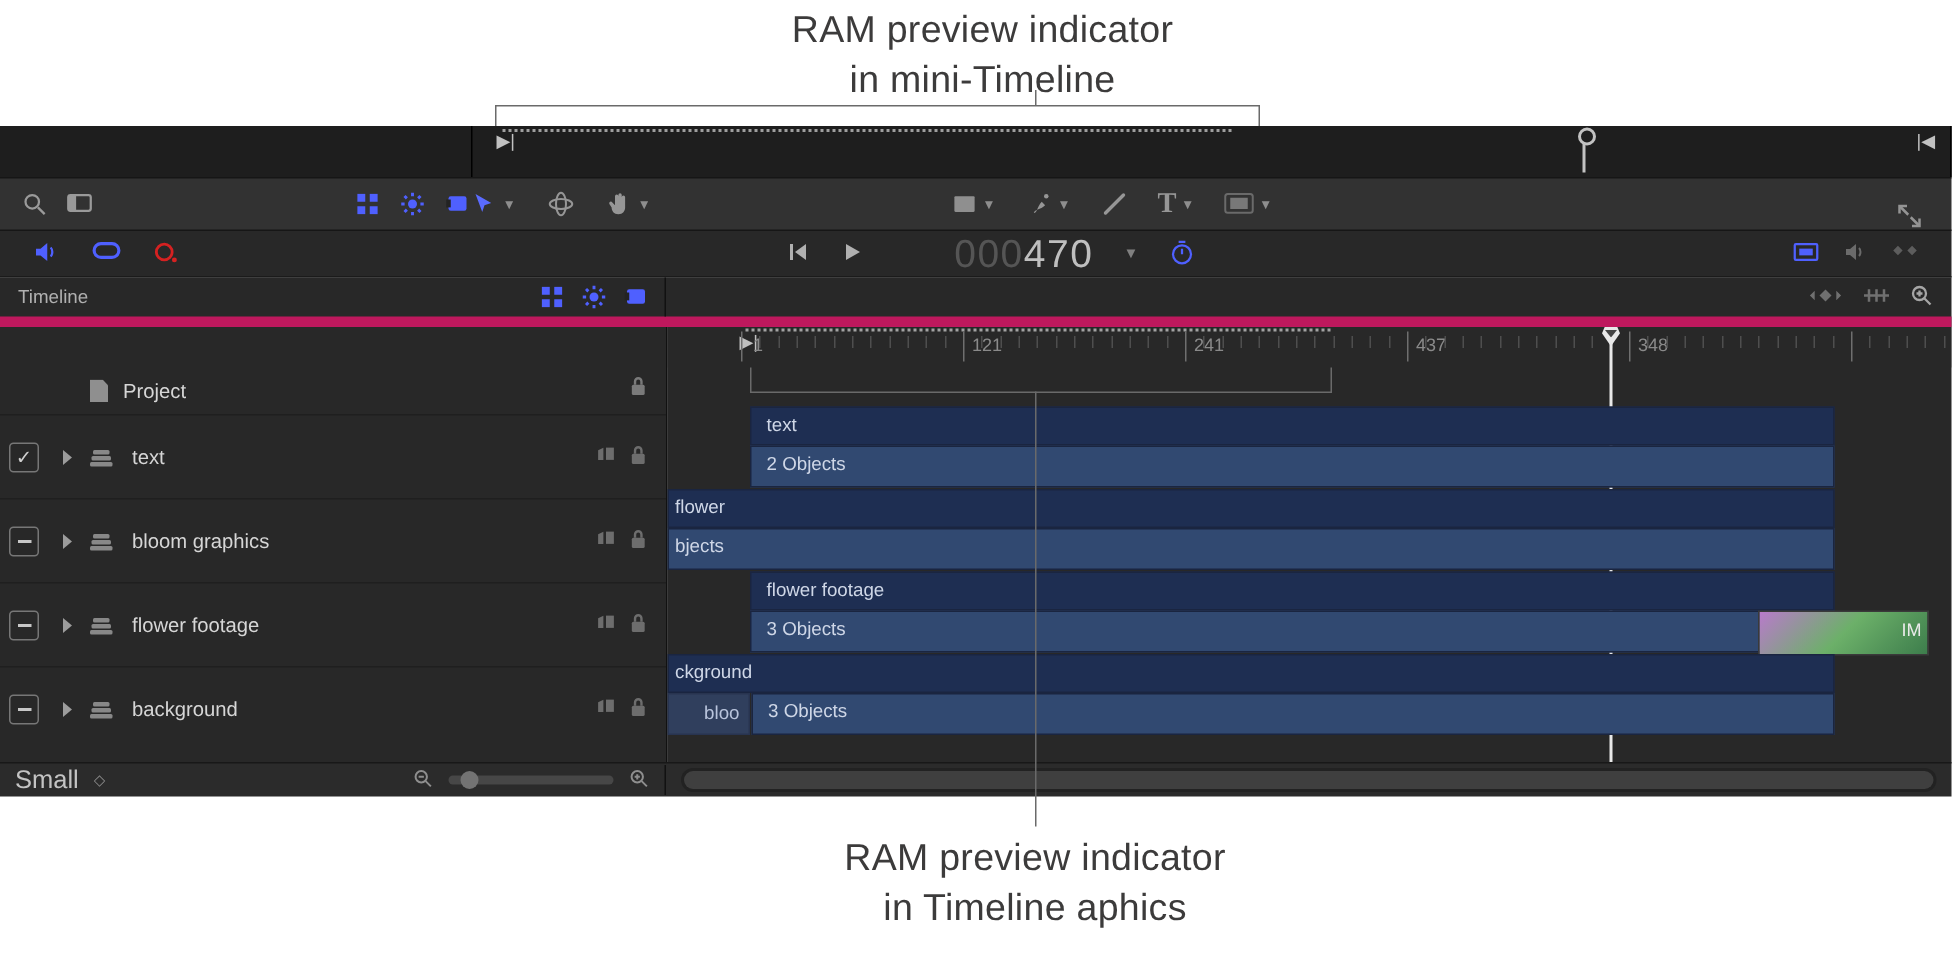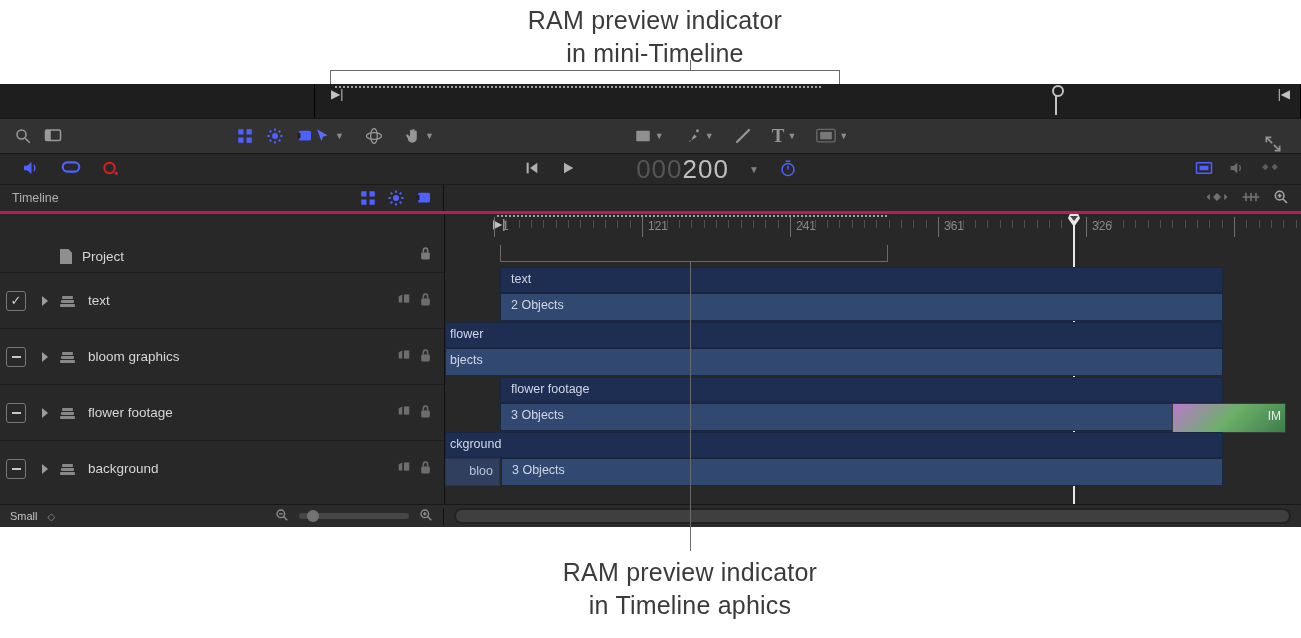--- a/index.html
+++ b/index.html
@@ -112,21 +112,21 @@
   .rec-ico{color:#d52121;}
   .timecode {font-size:26px; letter-spacing:1px; color:#9b9b9b; font-weight:300;}
   .timecode .dim{color:#555;}
   .timecode .bright{color:#bfbfbf;}
 
   
   .panel-header {
     height: 26px;
     background: #282828;
     display:flex; align-items:center;
-    border-bottom:3px solid #be185d;
+    border-bottom:7px solid #be185d;
   }
   .panel-header .left {
     width: 444px; display:flex; align-items:center;
     padding-left:12px; box-sizing:border-box;
     border-right:1px solid #111;
     height:100%;
   }
   .panel-header .left .title {font-size:12.5px; color:#b0b0b0; flex:1;}
   .panel-header .left .icons { display:flex; gap:10px; padding-right:10px;}
   .panel-header .right {
@@ -246,21 +246,21 @@
   .footer {
     height: 22px;
     background:#2b2b2b;
     border-top:1px solid #181818;
     display:flex; align-items:center;
   }
   .footer .left {
     width:444px; display:flex; align-items:center; padding:0 10px; box-sizing:border-box; gap:10px;
     border-right:1px solid #111;
   }
-  .footer .size-label{font-size:11px; color:#c3c3c3;}
+  .footer .size-label{font-size:17px; color:#c3c3c3;}
   .zoom-slider {
     height:6px; border-radius:3px; background:#474747; position:relative;
   }
   .zoom-slider .knob{
     position:absolute; width:12px; height:12px; border-radius:50%; background:#737373;
     top:-3px;
   }
   .footer .right {
     flex:1; padding:0 10px; display:flex; align-items:center;
   }
@@ -421,21 +421,21 @@
             <rect x="4" y="4" width="3" height="16"></rect>
             <path d="M20 4v16L9 12z"></path>
           </svg>
       </span>
       <span style="margin-right:40px;">
         <svg width="16" height="16" viewBox="0 0 24 24" fill="#b0b0b0">
             <path d="M6 4l14 8-14 8z"></path>
           </svg>
       </span>
       <span class="timecode">
-        <span class="dim">000</span><span class="bright">200</span>
+        <span class="dim">000</span><span class="bright">470</span>
       </span>
       <span class="chev-down">▼</span>
       <span>
         <svg width="18" height="18" viewBox="0 0 24 24" fill="none" stroke="#4f60ff" stroke-width="2">
             <circle cx="12" cy="14" r="8"></circle>
             <path d="M12 14V9M9 3h6"></path>
           </svg>
       </span>
     </div>
     <div class="right">
@@ -610,22 +610,22 @@
     <div class="timeline-area">
 
       <div class="ruler">
         <div class="ruler-dots"></div>
         <span class="ruler-in">▶|</span>
         <div class="ticks">
 
           <span class="tick-label" style="left:8px;">1</span>
           <span class="tick-label" style="left:154px;">121</span>
           <span class="tick-label" style="left:302px;">241</span>
-          <span class="tick-label" style="left:450px;">361</span>
-          <span class="tick-label" style="left:598px;">326</span>
+          <span class="tick-label" style="left:450px;">437</span>
+          <span class="tick-label" style="left:598px;">348</span>
           <span class="tick-major" style="left:0px;"></span>
           <span class="tick-major" style="left:148px;"></span>
           <span class="tick-major" style="left:296px;"></span>
           <span class="tick-major" style="left:444px;"></span>
           <span class="tick-major" style="left:592px;"></span>
           <span class="tick-major" style="left:740px;"></span>
         <span class="tick-minor" style="left: 12.3333px;"></span>
             <span class="tick-minor" style="left: 24.6667px;"></span>
             <span class="tick-minor" style="left: 37px;"></span>
             <span class="tick-minor" style="left: 49.3333px;"></span>

